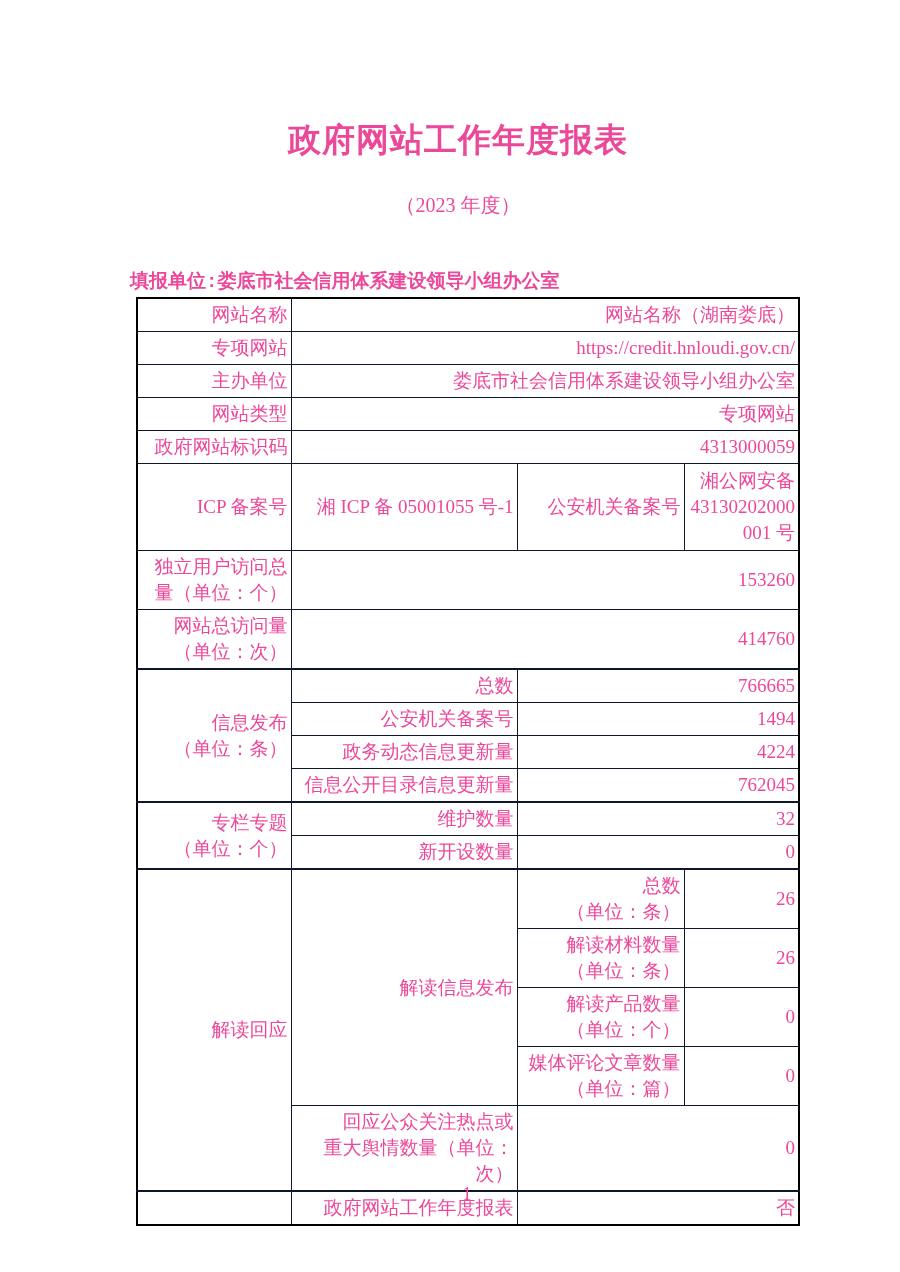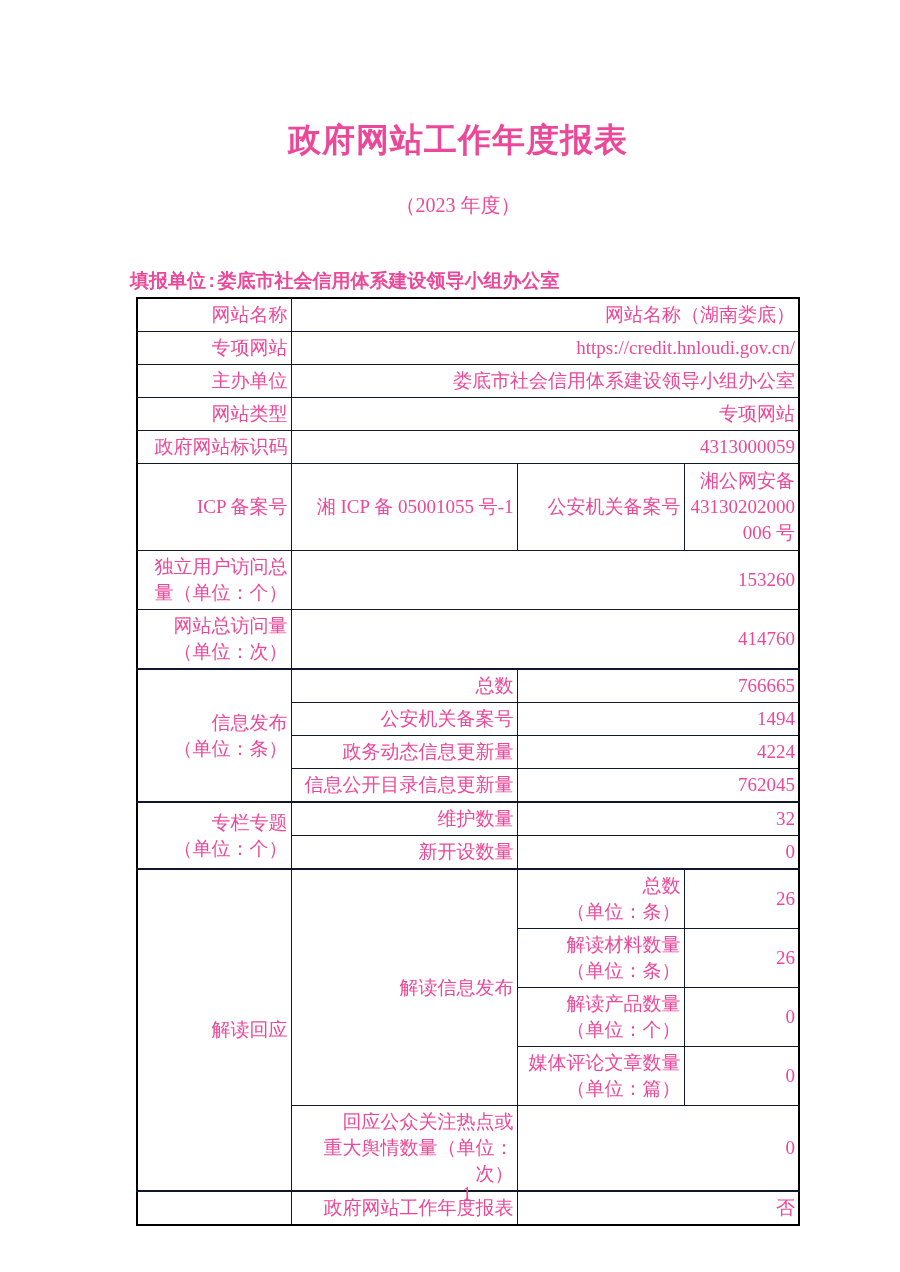--- a/index.html
+++ b/index.html
@@ -101,21 +101,21 @@
       <tr style="height:31px">
         <td>政府网站标识码</td>
         <td colspan="3">4313000059</td>
       </tr>
       <tr style="height:87px">
         <td>ICP 备案号</td>
         <td>湘 ICP 备 05001055 号-1</td>
         <td>公安机关备案号</td>
         <td>湘公网安备
 43130202000
-006 号</td>
+001 号</td>
       </tr>
       <tr style="height:54px">
         <td>独立用户访问总
 量（单位：个）</td>
         <td colspan="3">153260</td>
       </tr>
       <tr style="height:55px">
         <td>网站总访问量
 （单位：次）</td>
         <td colspan="3">414760</td>

